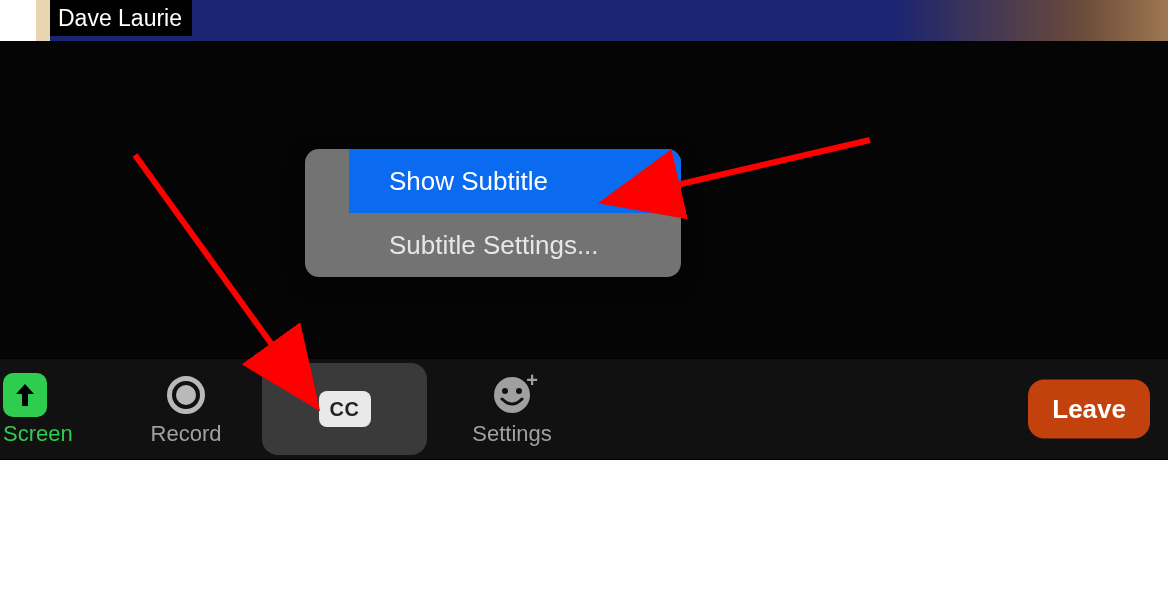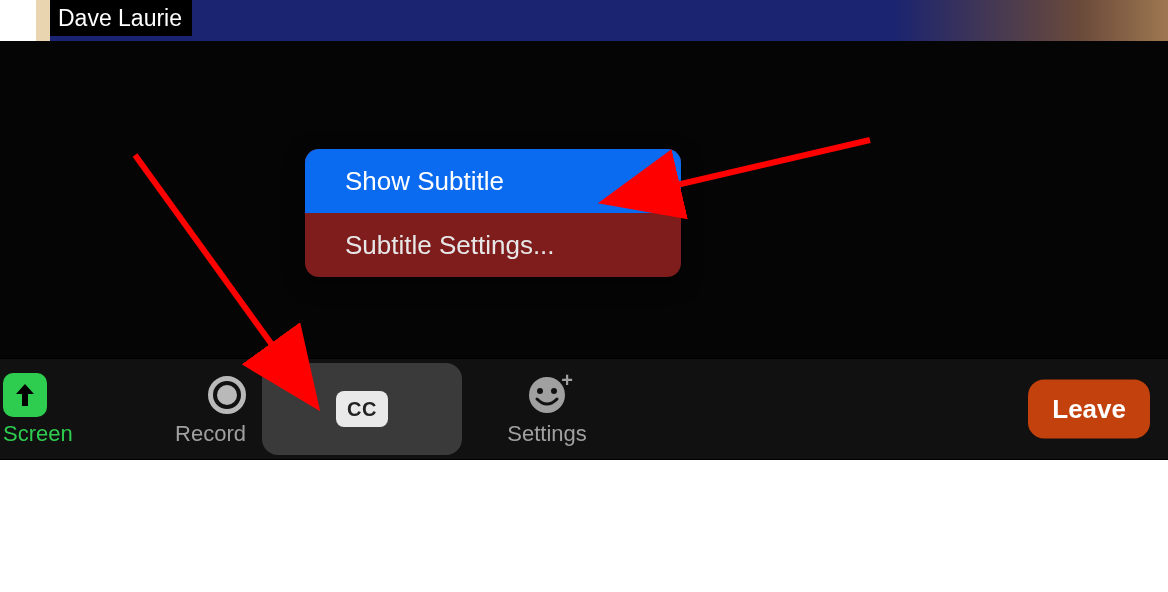--- a/index.html
+++ b/index.html
@@ -50,22 +50,22 @@
     display: flex; flex-direction: column; align-items: center; justify-content: center;
     height: 92px; padding: 0 16px;
     color: #a0a0a0; font-size: 22px;
     cursor: pointer;
     border-radius: 16px;
   }
   .tb-btn .icon-slot { height: 48px; display: flex; align-items: center; justify-content: center; }
   .tb-btn .label { margin-top: 2px; }
 
   .tb-share { color: #2ecc4f; margin-left: -60px; width: 170px; }
-  .tb-record { width: 152px; align-items: flex-end; }
-  .tb-transcript { width: 200px; background: #3a3a3a; color: #d8d8d8; margin-left: 0; }
+  .tb-record { width: 152px; }
+  .tb-transcript { width: 165px; background: #3a3a3a; color: #d8d8d8; margin-left: 0; }
   .tb-reactions { width: 170px; }
 
   .share-icon {
     width: 44px; height: 44px; border-radius: 10px; background: #2ecc4f;
     display: flex; align-items: center; justify-content: center;
   }
   .record-icon {
     width: 38px; height: 38px; border: 5px solid #b9b9b9; border-radius: 50%;
     position: relative;
   }
@@ -92,24 +92,25 @@
     font-size: 26px; font-weight: 700;
     padding: 14px 24px; border-radius: 16px;
     cursor: pointer;
   }
 
   
   .ctx-menu {
     position: absolute;
     left: 305px; top: 149px;
     width: 376px;
-    background: #7f1d1d;
+    background: #737373;
     border-radius: 14px;
     overflow: hidden;
     box-shadow: 0 6px 20px rgba(0,0,0,0.5);
+    padding-left: 44px;
   }
   .ctx-item {
     height: 64px; display: flex; align-items: center;
     padding-left: 40px;
     color: #e7e7e7; font-size: 26px;
     cursor: pointer;
   }
   .ctx-item.highlight { background: #0a6af0; color: #fff; }
 
   

